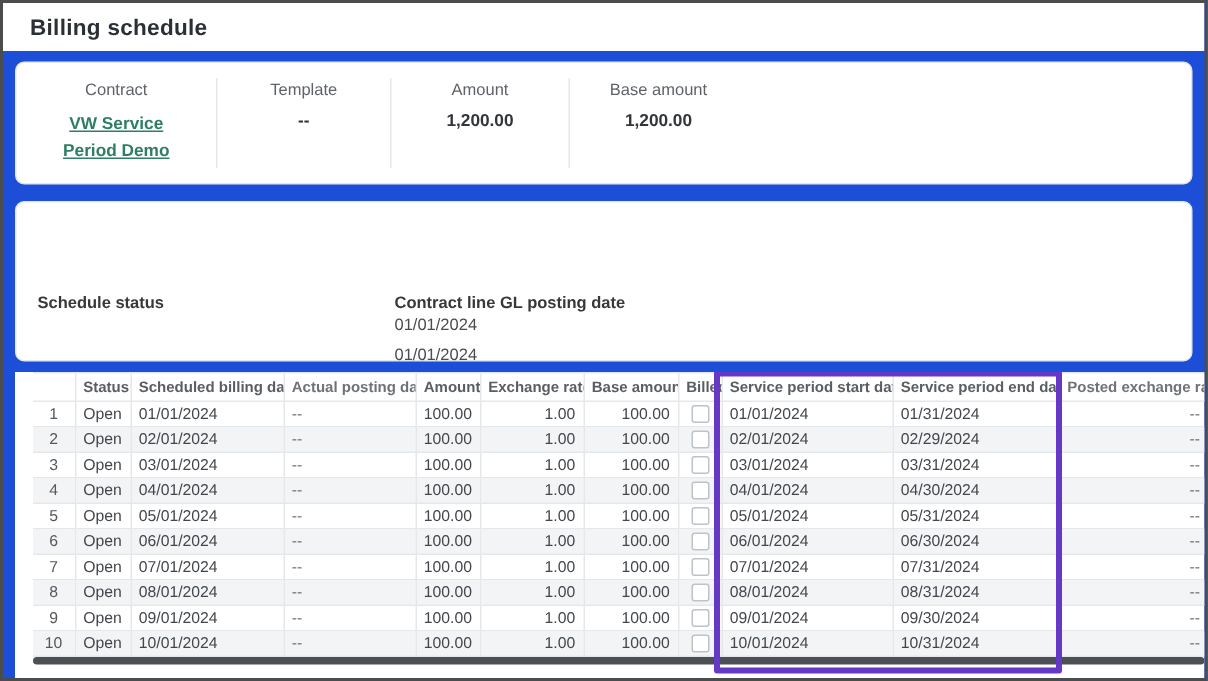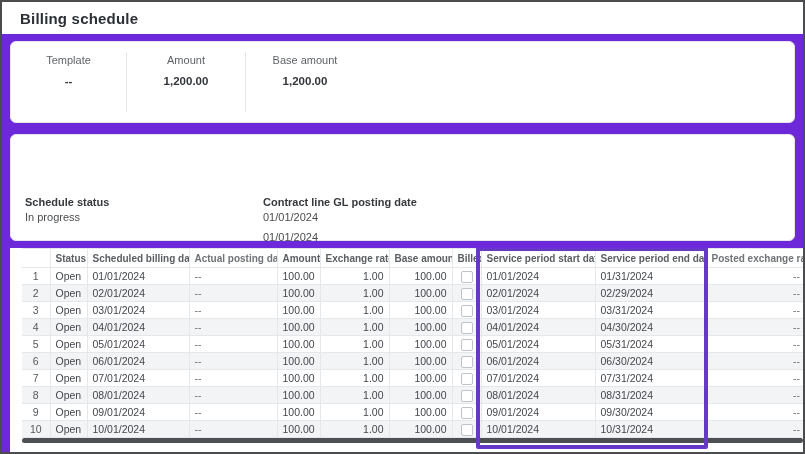--- a/index.html
+++ b/index.html
@@ -1,18 +1,18 @@
 <!DOCTYPE html>
 <html><head>
 <meta charset="utf-8">
 <style>
   * { margin:0; padding:0; box-sizing:border-box; }
   body { font-family:"Liberation Sans","DejaVu Sans",sans-serif; background:#9aa0a6; }
   .screen{
-    width:805px; height:454px; border:2px solid #4a4c4e; background:#6d28d9;
+    width:805px; height:454px; border:2px solid #4a4c4e; background:#1d4ed8;
     display:flex; flex-direction:column; overflow:hidden; position:relative;
   }
   .topbar{ background:#ffffff; height:32px; flex:0 0 32px; display:flex; align-items:center; padding-left:18px; }
   .topbar h1{ font-size:15px; font-weight:700; color:#2b3036; letter-spacing:.2px; }
 
   .card{ background:#fff; border:1px solid #e4e7e9; border-radius:6px; }
 
   
   .summary-card{ margin:7px 8px 0 8px; height:82px; display:flex; padding:10px 0; }
   .sum-col{ text-align:center; padding-top:2px; }
@@ -57,39 +57,44 @@
 </head>
 <body>
 
 <div class="screen">
 
   <div class="topbar">
     <h1>Billing schedule</h1>
   </div>
 
   <div class="card summary-card">
+    <div class="sum-col b1">
+      <div class="sum-label">Contract</div>
+      <div class="sum-value">
+        <a class="contract-link" style="color: rgb(47, 126, 98);">VW Service Period Demo</a>
+      </div>
+    </div>
     <div class="sum-col b2">
       <div class="sum-label">Template</div>
       <div class="sum-value">--</div>
     </div>
     <div class="sum-col b3">
       <div class="sum-label">Amount</div>
       <div class="sum-value">1,200.00</div>
     </div>
     <div class="sum-col b4">
       <div class="sum-label">Base amount</div>
       <div class="sum-value">1,200.00</div>
     </div>
   </div>
 
   <div class="card details-card">
     <div class="det-col-left">
       <div class="field">
         <div class="field-label">Schedule status</div>
-        <div class="field-value">In progress</div>
       </div>
       <div class="field">
         <div class="field-label">Contract line no.</div>
         <div class="field-value">1</div>
       </div>
     </div>
     <div class="det-col-right">
       <div class="field">
         <div class="field-label">Contract line GL posting date</div>
         <div class="field-value">01/01/2024</div>

